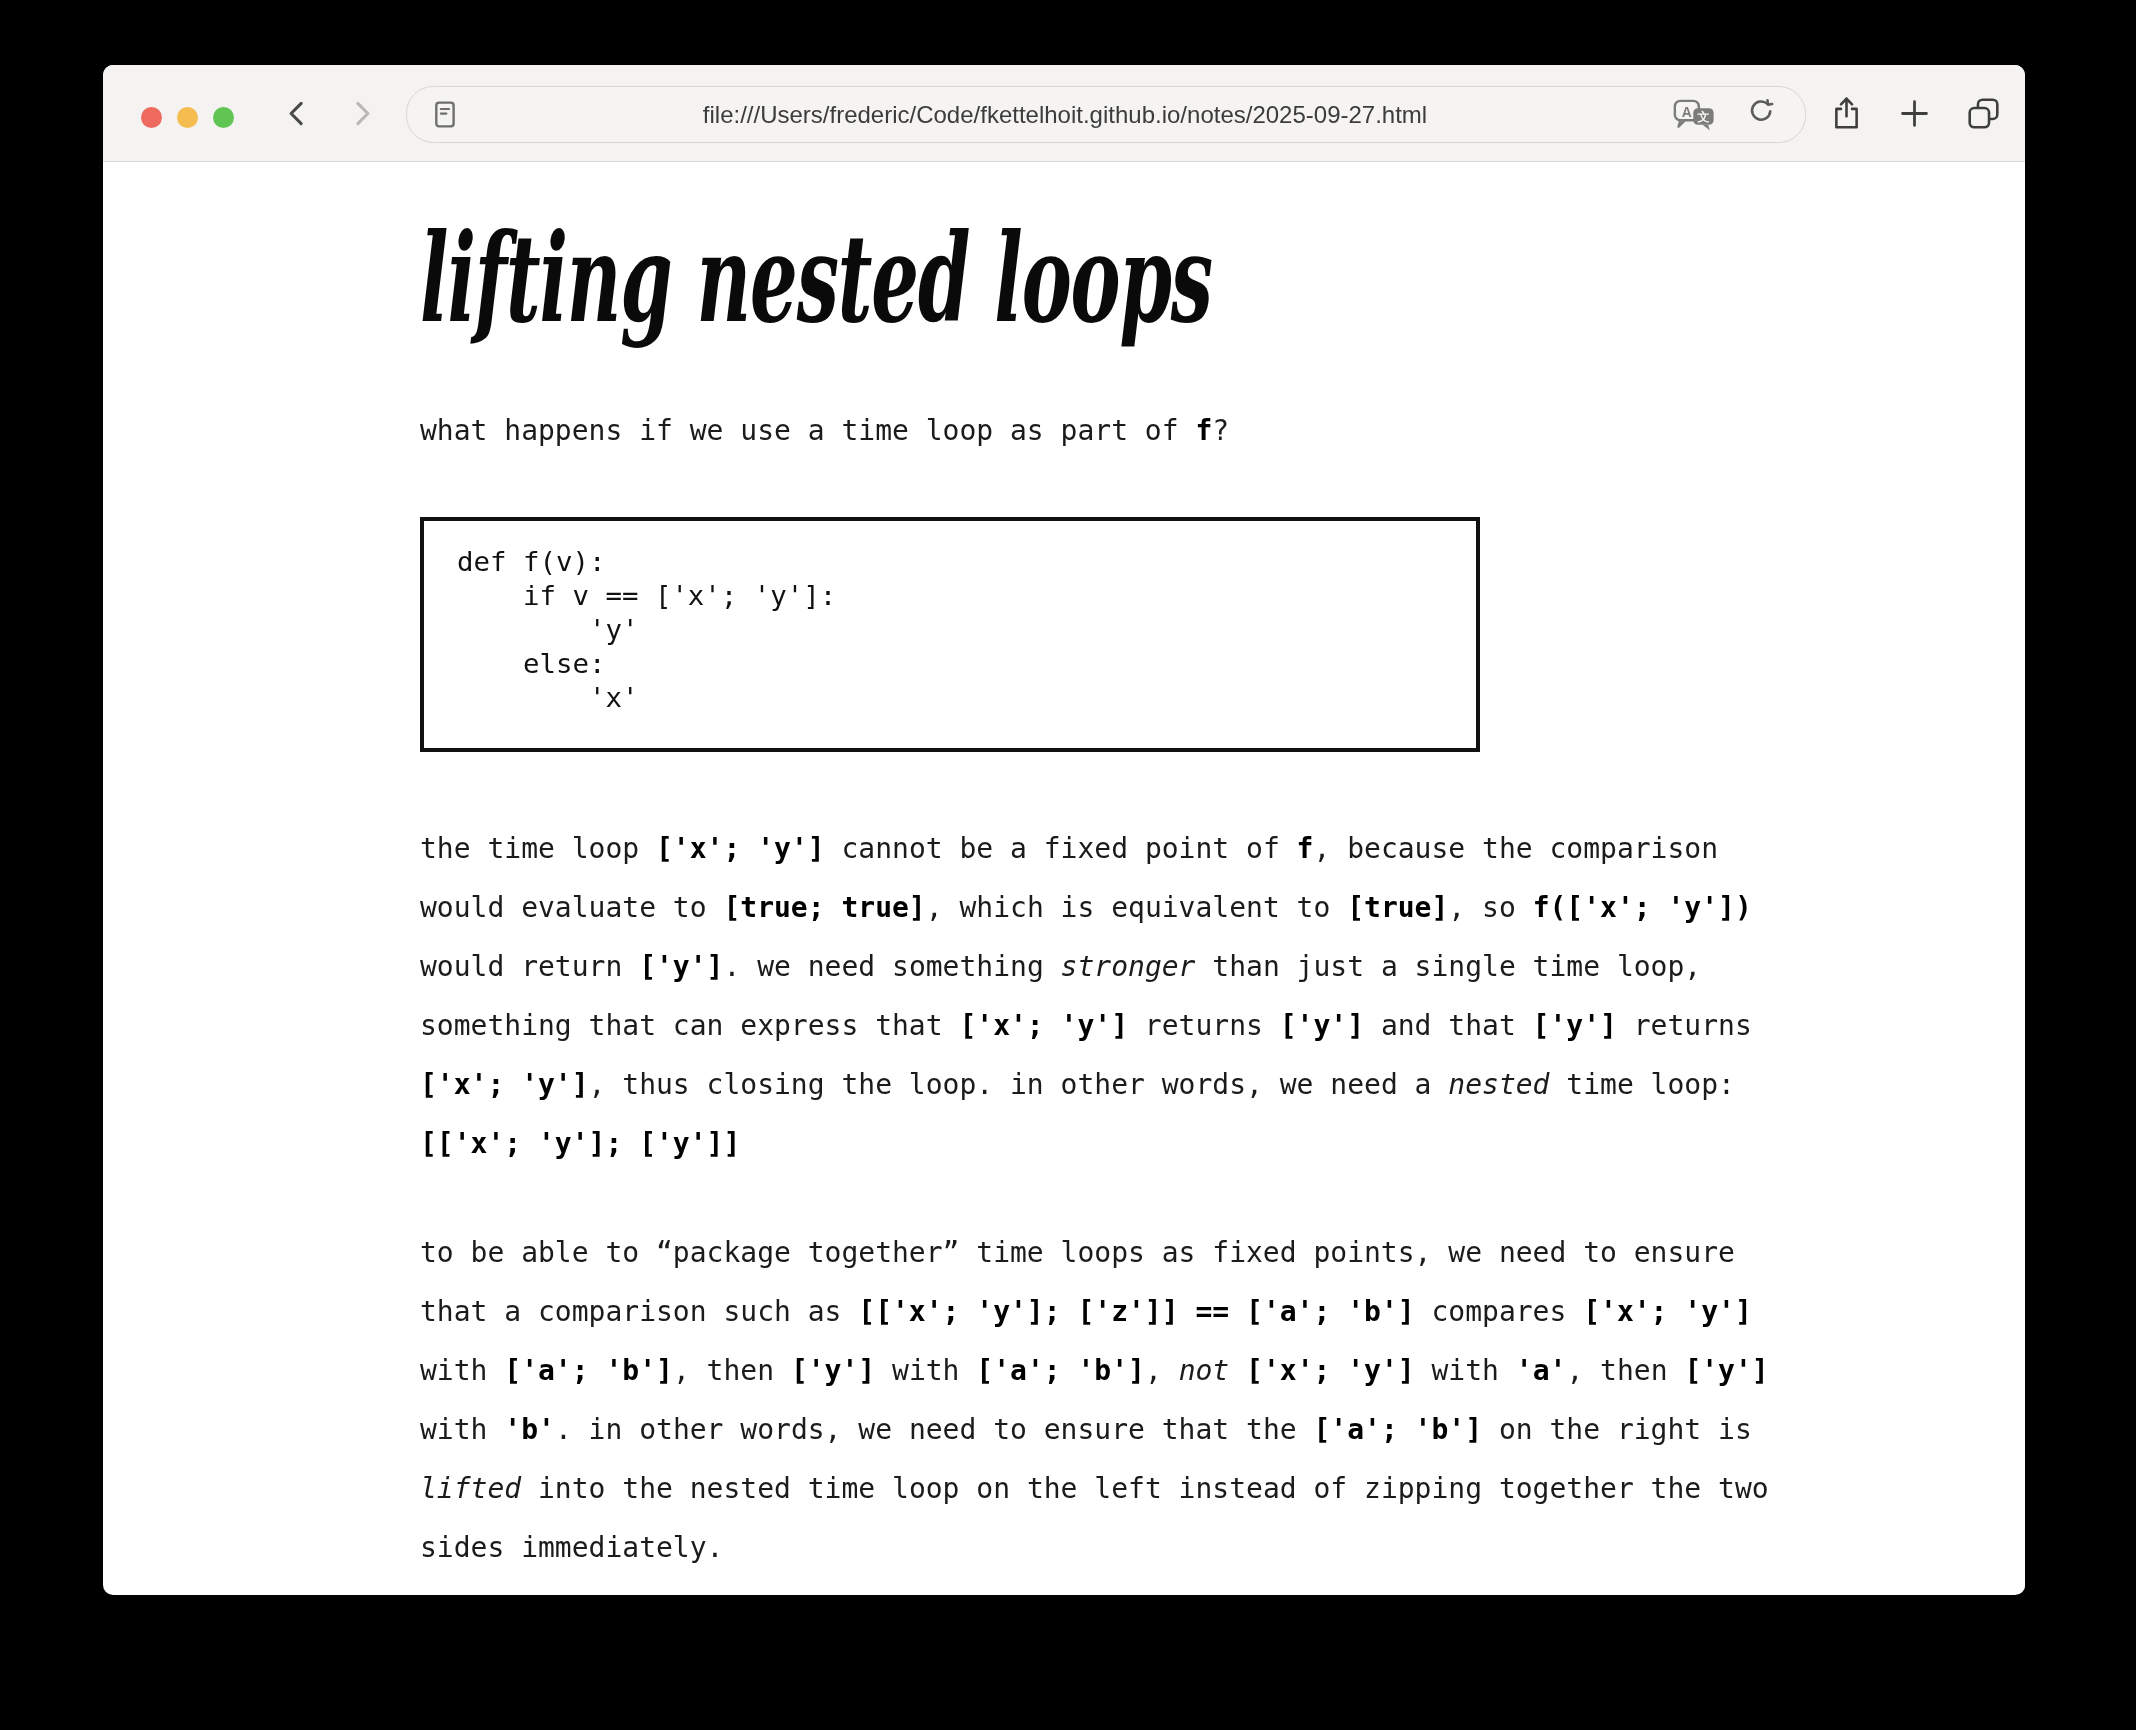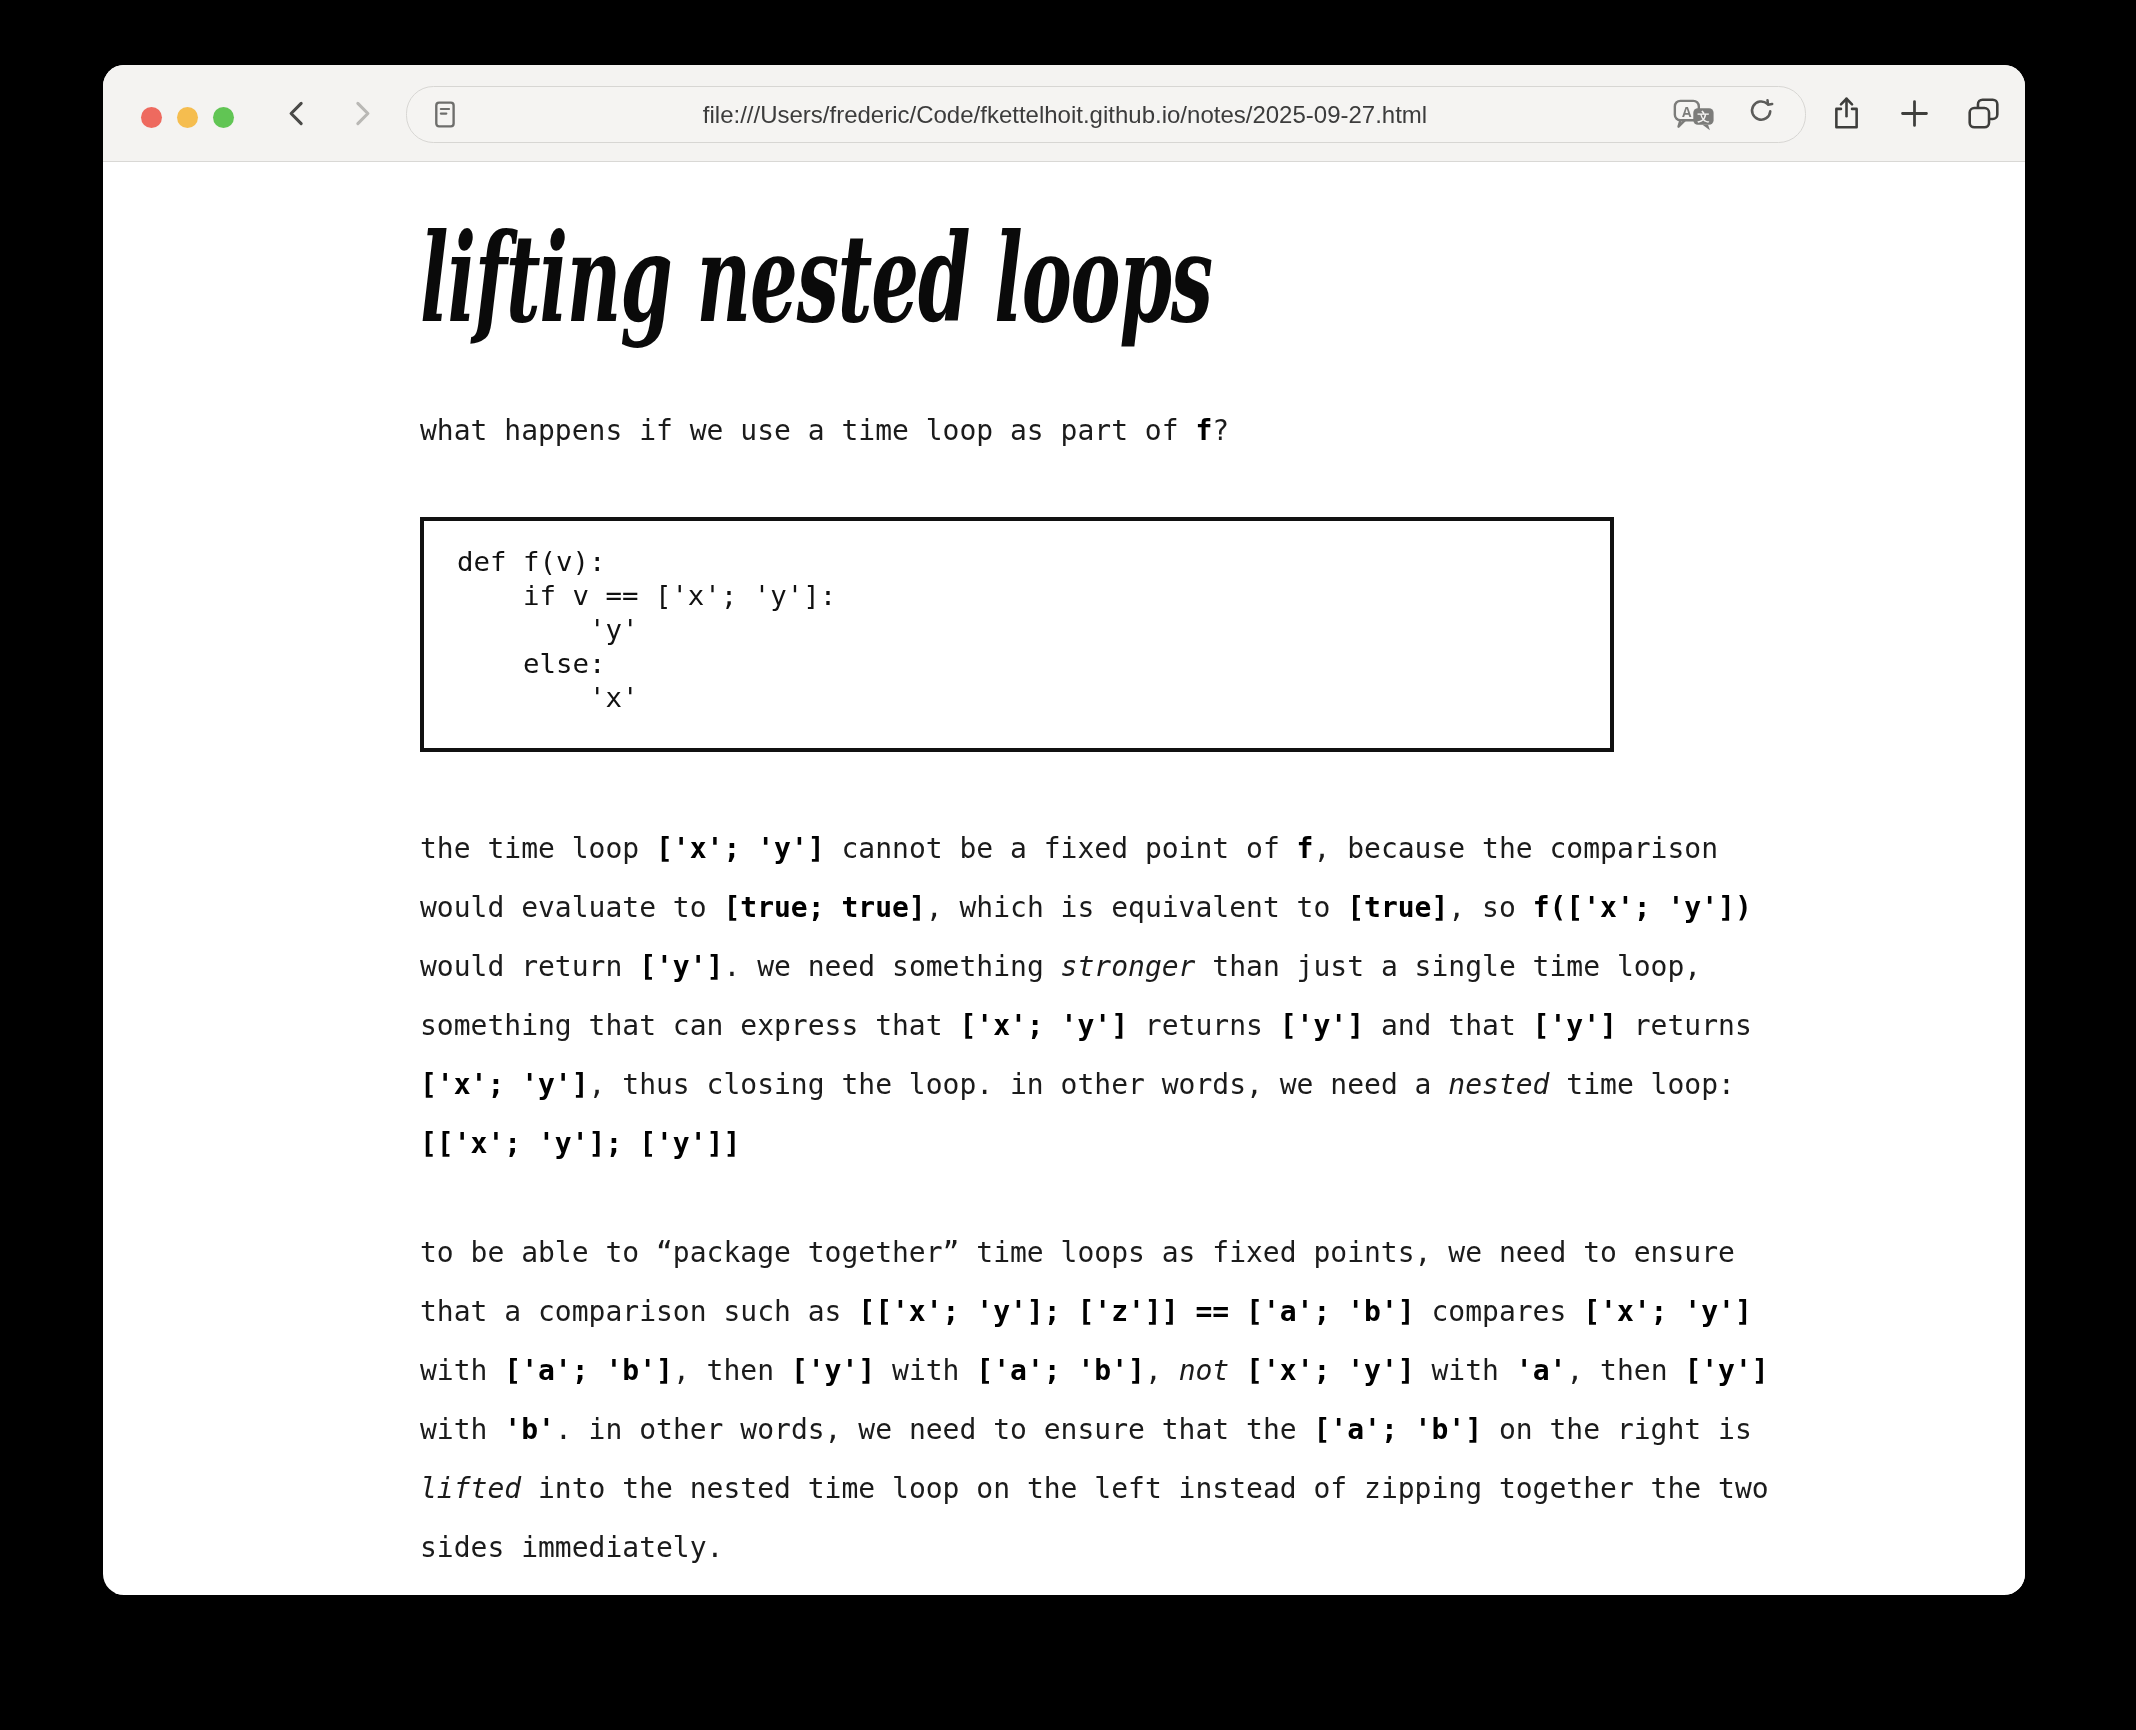--- a/index.html
+++ b/index.html
@@ -1,19 +1,19 @@
 <!DOCTYPE html>
 <html style="font-size:14.6px"><head>
 <meta charset="utf-8">
 <style>
   html,body{margin:0;padding:0;background:#000;}
   .canvas{position:relative;width:2136px;height:1731px;background:#000;overflow:hidden;
           font-family:"Liberation Sans",sans-serif;}
   .window{position:absolute;left:103px;top:65px;width:1922px;height:1530px;
-          background:#ffffff;border-radius:21px;overflow:hidden;
+          background:#ffffff;border-radius:10px;overflow:hidden;
           box-shadow:0 22px 64px rgba(0,0,0,.6);}
   
   .toolbar{position:absolute;left:0;top:0;width:100%;height:96px;background:#f4f3f1;
            border-bottom:1.4px solid #d9d8d5;}
   .traffic{position:absolute;top:42px;width:21px;height:21px;border-radius:50%;}
   .t-close{left:38px;background:#ee6a5f;}
   .t-min{left:74px;background:#f5bd4f;}
   .t-zoom{left:110px;background:#61c554;}
   .nav-btn{position:absolute;top:33px;width:31px;height:31px;}
   .nav-back{left:179px;}
@@ -35,21 +35,21 @@
            overflow:hidden;}
   .article{margin:0 0 0 305px;width:1382px;color:#1b1b1b;}
   .page-title{margin:53px 0 0 0;font-family:"DejaVu Serif","Liberation Serif",serif;
               font-style:italic;font-weight:700;font-size:121px;line-height:128px;
               color:#0a0a0a;letter-spacing:-1.8px;}
   .page-title .squeeze{display:inline-block;transform:scaleX(0.62);transform-origin:0 50%;
                        white-space:nowrap;}
   .mono{font-family:"DejaVu Sans Mono","Liberation Mono",monospace;font-size:28px;
         line-height:59px;word-spacing:0;}
   .intro{margin-top:58px;}
-  .codebox{margin-top:57px;box-sizing:border-box;width:1194px;border:4.6px solid #111;
+  .codebox{margin-top:57px;box-sizing:border-box;width:1060px;border:4.6px solid #111;
            background:#fff;padding:24px 18.3px 33px 33px;}
   .codebox pre{margin:0;font-family:"DejaVu Sans Mono","Liberation Mono",monospace;
                font-size:27.4px;line-height:34px;color:#111;}
   .para1{margin-top:67px;}
   .para2{margin-top:50px;}
   .seg-b{font-weight:700;color:#000;}
   .seg-i{font-style:italic;text-align:center;}
   svg{display:block;}
 </style>
 </head>

